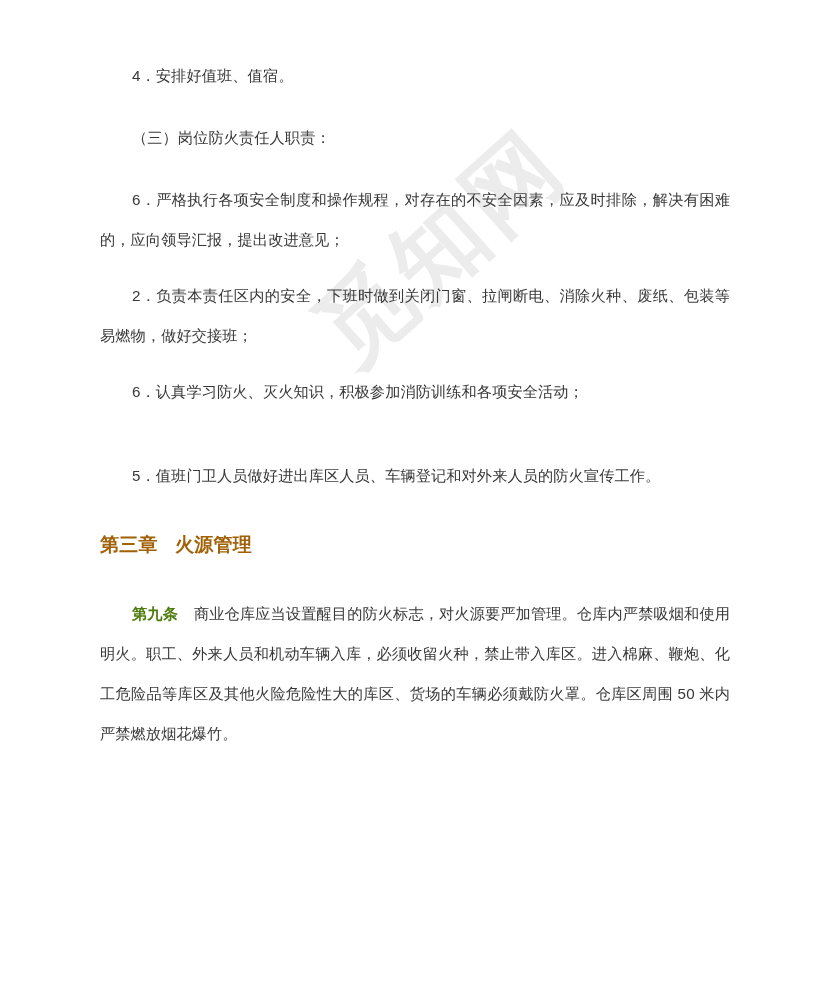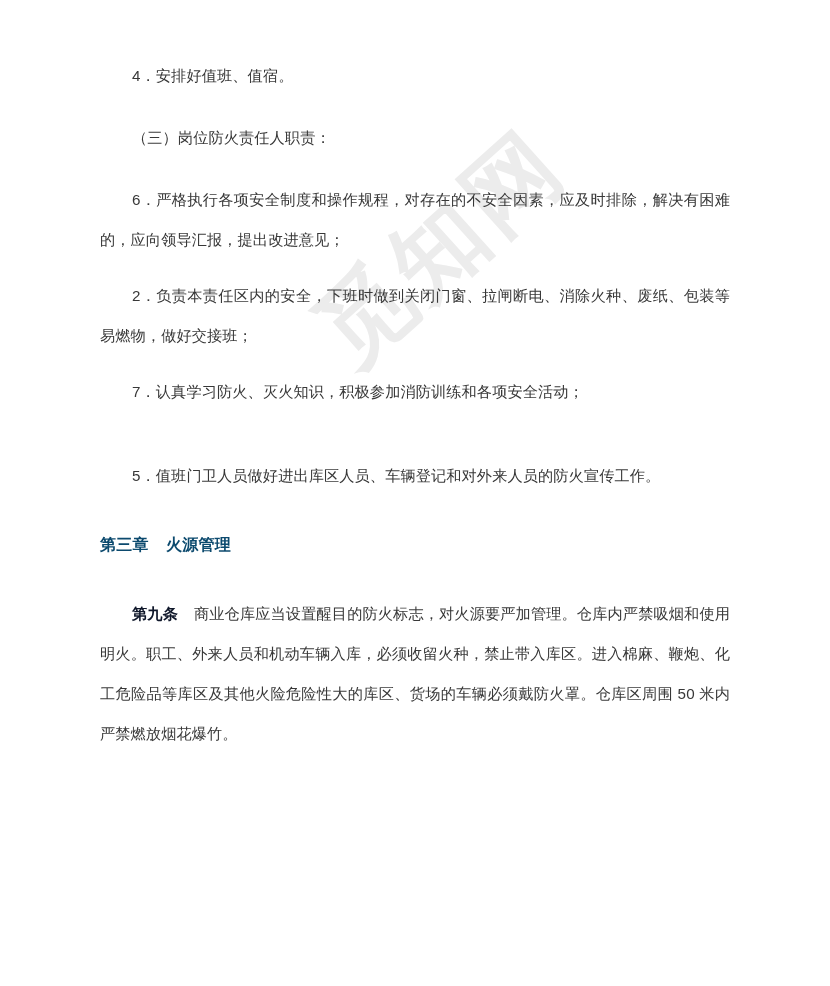--- a/index.html
+++ b/index.html
@@ -72,36 +72,36 @@
 
   .para.indent {
     text-indent: 32px;
   }
 
   .spacer-sm { height: 16px; }
   .spacer-md { height: 22px; }
   .spacer-lg { height: 34px; }
 
   .chapter-heading {
-    color: #0c4a6e;
-    font-size: 16px;
+    color: #a16207;
+    font-size: 19px;
     font-weight: 700;
     line-height: 30px;
     margin: 0;
     letter-spacing: 0.3px;
     font-family: "Liberation Sans", "DejaVu Sans", sans-serif;
   }
   .chapter-heading .gap {
     display: inline-block;
     width: 17px;
   }
 
   .art-label {
     font-weight: 700;
-    color: #0f172a;
+    color: #4d7c0f;
   }
   .art-gap {
     display: inline-block;
     width: 16px;
   }
 </style>
 </head>
 <body>
 
 <div id="page">
@@ -121,21 +121,21 @@
     <div class="spacer-md"></div>
 
     <p class="para indent">6．严格执行各项安全制度和操作规程，对存在的不安全因素，应及时排除，解决有困难的，应向领导汇报，提出改进意见；</p>
 
     <div class="spacer-sm"></div>
 
     <p class="para indent">2．负责本责任区内的安全，下班时做到关闭门窗、拉闸断电、消除火种、废纸、包装等易燃物，做好交接班；</p>
 
     <div class="spacer-sm"></div>
 
-    <p class="para indent">7．认真学习防火、灭火知识，积极参加消防训练和各项安全活动；</p>
+    <p class="para indent">6．认真学习防火、灭火知识，积极参加消防训练和各项安全活动；</p>
 
     <div class="spacer-md"></div>
 
 
     <div class="spacer-md"></div>
 
     <p class="para indent">5．值班门卫人员做好进出库区人员、车辆登记和对外来人员的防火宣传工作。</p>
 
     <div class="spacer-lg"></div>
 

